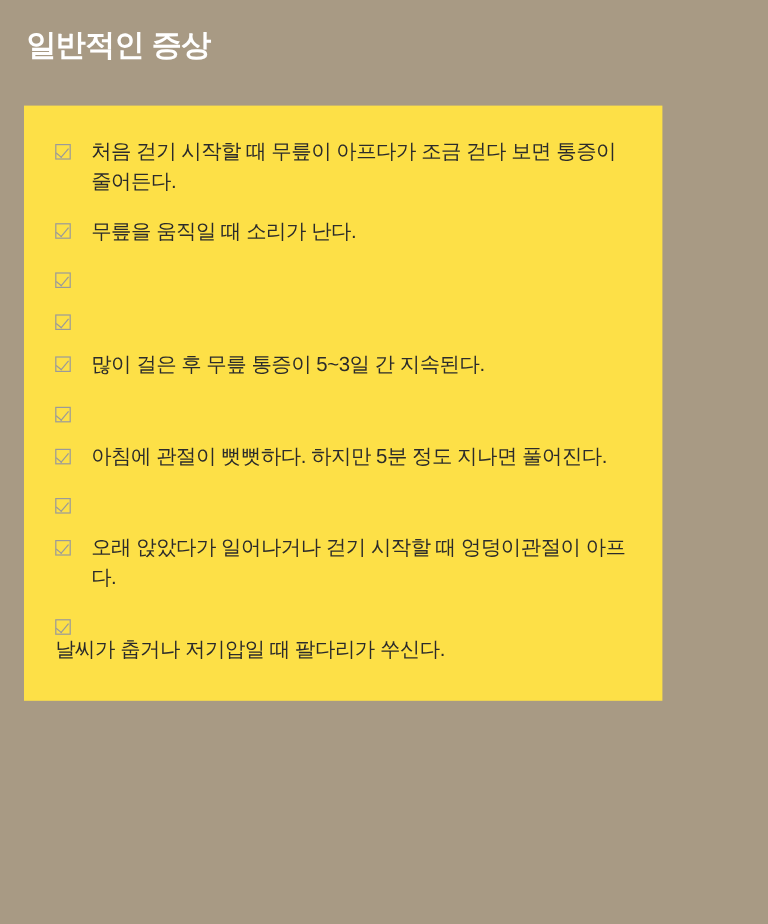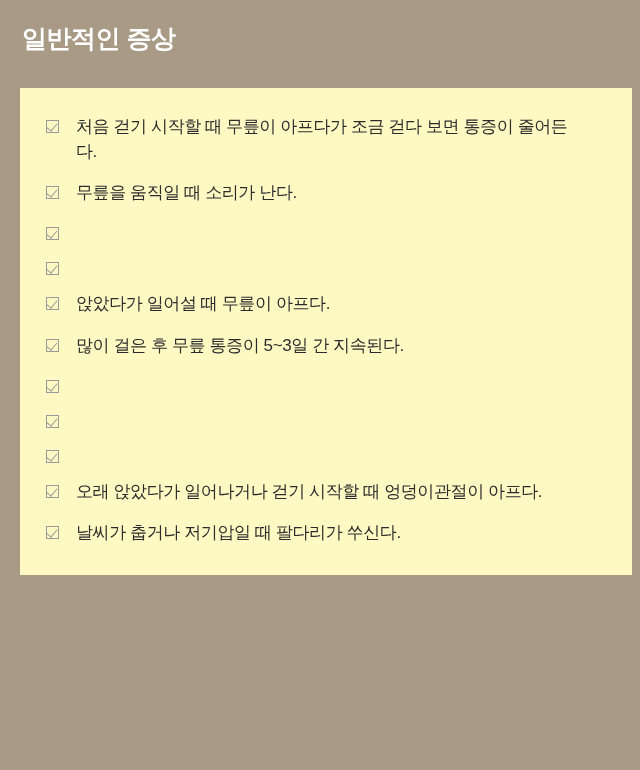--- a/index.html
+++ b/index.html
@@ -28,37 +28,38 @@
     font-size: 25px;
     font-weight: bold;
     letter-spacing: -0.5px;
     line-height: 1.3;
     text-align: center;
   }
   .card {
     position: absolute;
     left: 20px;
     top: 88px;
-    width: 612px;
-    background: #fef9c3;
+    width: 532px;
+    background: #fde047;
     padding: 26px 26px 30px 26px;
     box-sizing: border-box;
   }
   .list {
     list-style: none;
     margin: 0;
     padding: 0;
   }
   .item {
     display: flex;
     align-items: flex-start;
     margin-bottom: 16px;
   }
   .item:last-child {
     margin-bottom: 0;
+    flex-direction: column;
   }
   .check {
     flex: 0 0 auto;
     width: 13px;
     height: 13px;
     margin-top: 6px;
     margin-right: 17px;
     border: 1px solid #9a9a9a;
     box-sizing: border-box;
     position: relative;
@@ -100,31 +101,28 @@
         <span class="item-text">무릎을 움직일 때 소리가 난다.</span>
       </li>
       <li class="item">
         <span class="check"></span>
       </li>
       <li class="item">
         <span class="check"></span>
       </li>
       <li class="item">
         <span class="check"></span>
-        <span class="item-text">앉았다가 일어설 때 무릎이 아프다.</span>
-      </li>
-      <li class="item">
-        <span class="check"></span>
         <span class="item-text">많이 걸은 후 무릎 통증이 5~3일 간 지속된다.</span>
       </li>
       <li class="item">
         <span class="check"></span>
       </li>
       <li class="item">
         <span class="check"></span>
+        <span class="item-text">아침에 관절이 뻣뻣하다. 하지만 5분 정도 지나면 풀어진다.</span>
       </li>
       <li class="item">
         <span class="check"></span>
       </li>
       <li class="item">
         <span class="check"></span>
         <span class="item-text">오래 앉았다가 일어나거나 걷기 시작할 때 엉덩이관절이 아프다.</span>
       </li>
       <li class="item">
         <span class="check"></span>

